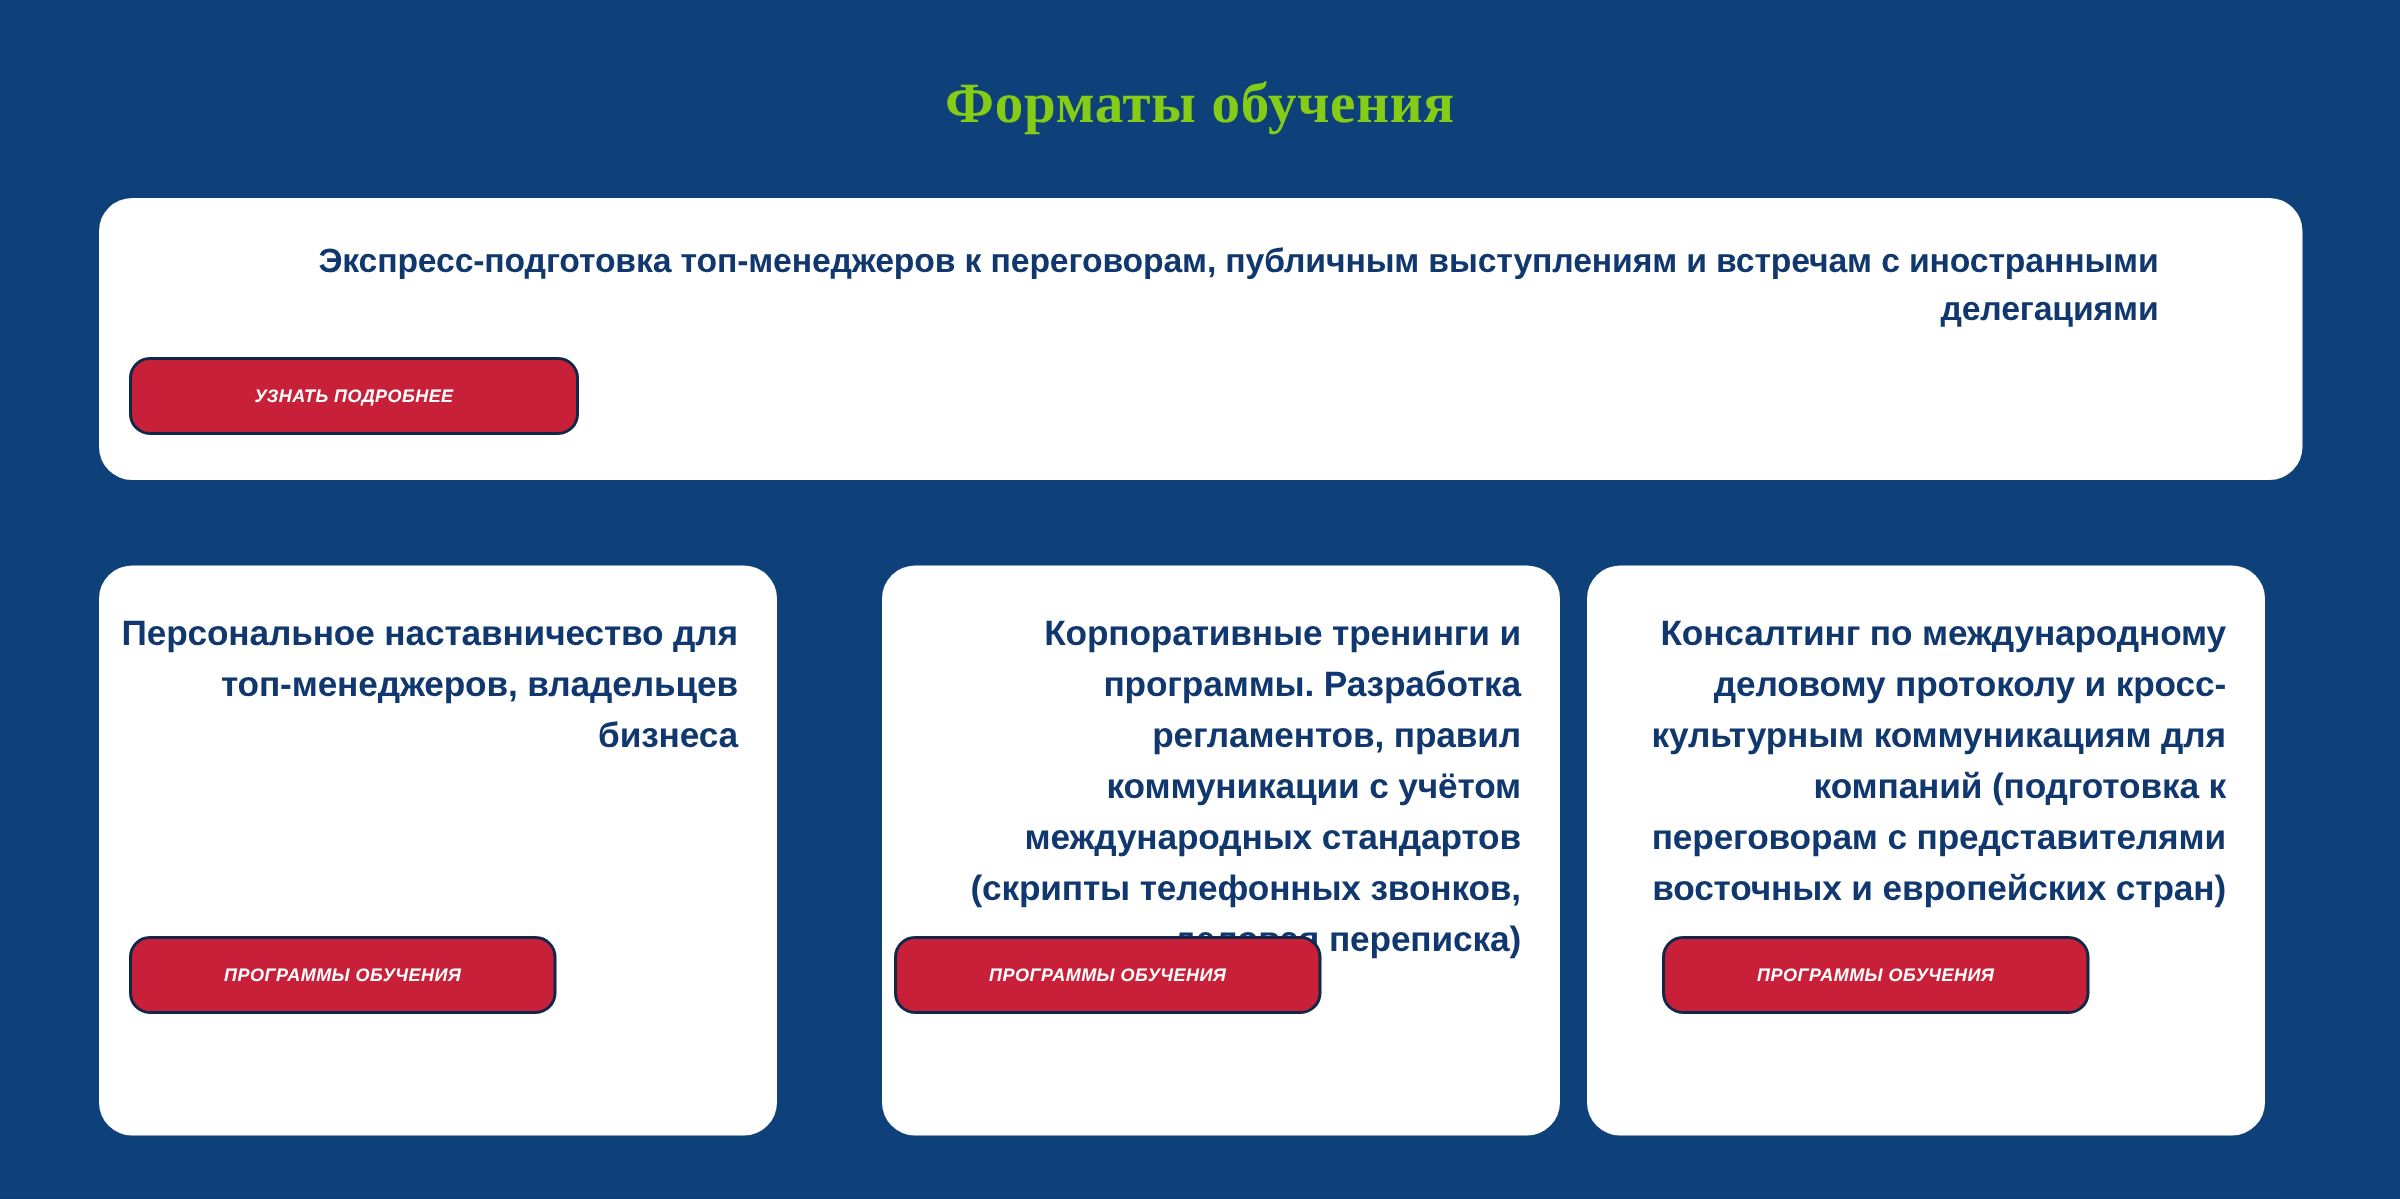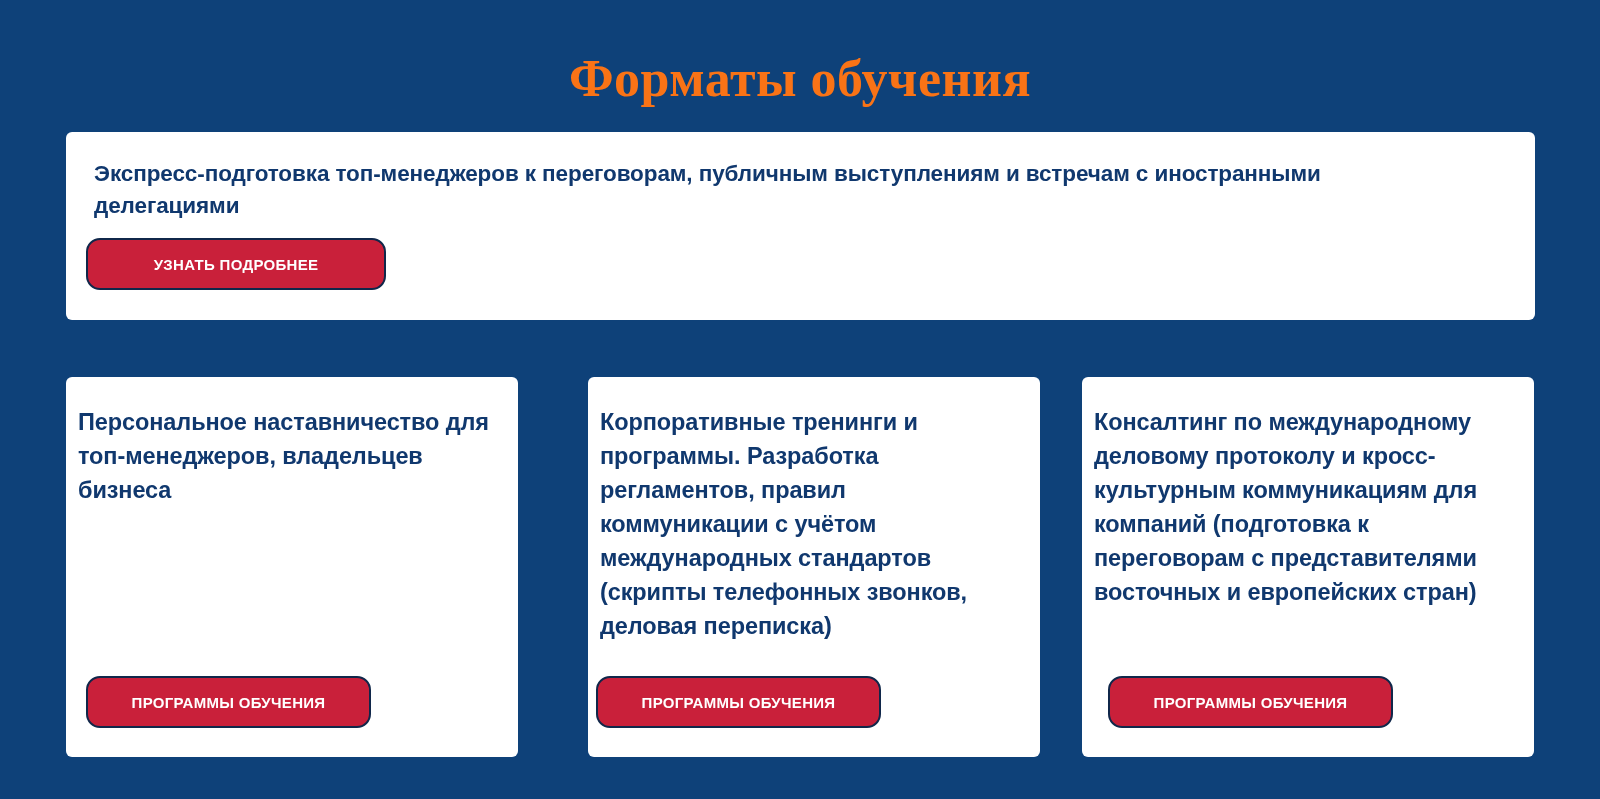--- a/index.html
+++ b/index.html
@@ -21,55 +21,56 @@
     background: #0e4179;
   }
 
   
   .page-title {
     position: absolute;
     left: 0;
     top: 14px;
     width: 1600px;
     text-align: center;
-    color: #f97316;
+    color: #84cc16;
     font-family: "Liberation Serif", "DejaVu Serif", serif;
     font-weight: 700;
-    font-size: 52px;
+    font-size: 38px;
     line-height: 60px;
     letter-spacing: 0.5px;
     white-space: nowrap;
   }
 
   
   .card {
     position: absolute;
     background: #ffffff;
-    border-radius: 6px;
+    border-radius: 22px;
     box-sizing: border-box;
     overflow: hidden;
+    text-align: right;
   }
 
   .card-wide {
     left: 66px;
     top: 132px;
     width: 1469px;
     height: 188px;
     padding: 26px 28px 0 28px;
   }
 
   .card-col {
     top: 377px;
     width: 452px;
     height: 380px;
     padding: 28px 26px 0 12px;
   }
   .card-col-1 { left: 66px; }
   .card-col-2 { left: 588px; }
-  .card-col-3 { left: 1082px; }
+  .card-col-3 { left: 1058px; }
 
   
   .card-wide .card-text {
     color: #10386e;
     font-size: 22.5px;
     font-weight: 600;
     line-height: 32px;
     letter-spacing: -0.1px;
     margin: 0;
     max-width: 1345px;
@@ -88,40 +89,41 @@
   .btn {
     display: inline-flex;
     align-items: center;
     justify-content: center;
     background: #c9203a;
     color: #ffffff;
     border: 2px solid #10274a;
     border-radius: 14px;
     font-family: "Liberation Sans", sans-serif;
     font-weight: 700;
-    font-size: 15px;
+    font-size: 12px;
     letter-spacing: 0.3px;
     text-transform: uppercase;
     box-sizing: border-box;
     cursor: pointer;
     user-select: none;
     white-space: nowrap;
+    font-style: italic;
   }
 
   .btn-wide {
     position: absolute;
     left: 86px;
     top: 238px;
     width: 300px;
     height: 52px;
   }
 
   .btn-col {
     position: absolute;
-    top: 676px;
+    top: 624px;
     height: 52px;
   }
   .btn-col-1 { left: 86px;   width: 285px; }
   .btn-col-2 { left: 596px;  width: 285px; }
   .btn-col-3 { left: 1108px; width: 285px; }
 </style>
 </head>
 <body>
 
 <div class="page">

